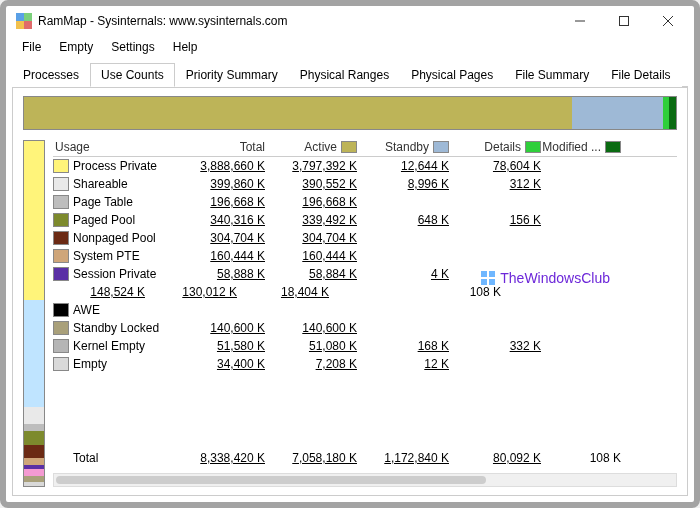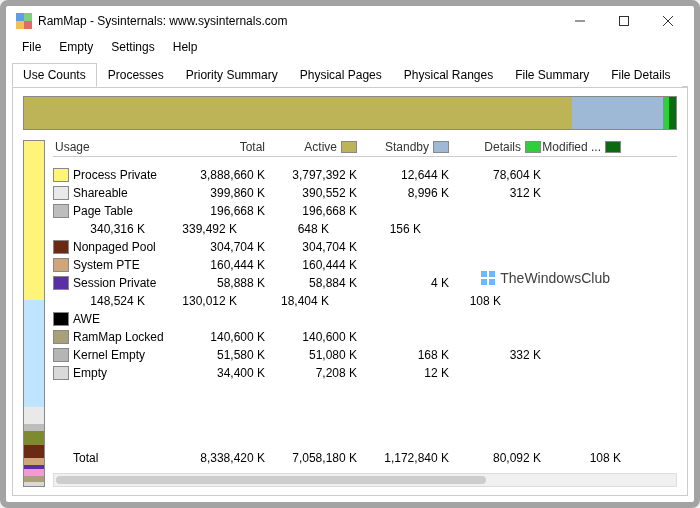--- a/index.html
+++ b/index.html
@@ -24,30 +24,30 @@
 .body-row { flex: 1; display: flex; gap: 8px; overflow: hidden; }
 .vbar { width: 22px; display: flex; flex-direction: column; border: 1px solid #888; }
 .vseg { width: 100%; }
 .grid-area { flex: 1; display: flex; flex-direction: column; overflow: hidden; }
 .grid-header { display: flex; border-bottom: 1px solid #ccc; font-weight: 400; color: #333; padding-bottom: 2px; }
 .grid-header .col { display: flex; align-items: center; gap: 4px; }
 .col-swatch { width: 16px; height: 12px; border: 1px solid #888; display: inline-block; }
 .col.usage { width: 120px; padding-left: 2px; }
 .col.num { width: 92px; text-align: right; justify-content: flex-end; }
 .col.modn { width: 80px; text-align: right; justify-content: flex-end; }
-.grid-rows { flex: 1; overflow: hidden; margin-top: 9px; }
+.grid-rows { flex: 1; overflow: hidden; }
 .grid-row { display: flex; height: 18px; align-items: center; }
 .row-swatch { width: 16px; height: 14px; border: 1px solid #888; display: inline-block; margin-right: 4px; flex-shrink: 0; }
 .cell.usage { width: 120px; display: flex; align-items: center; }
-.cell.num { width: 92px; text-align: right; }
+.cell.num { width: 92px; text-align: right; text-decoration: underline; }
 .cell.modn { width: 80px; text-align: right; }
 .grid-total { border-top: none; margin-top: 4px; }
 .hscroll { height: 14px; background: #f0f0f0; border: 1px solid #ddd; margin-top: 6px; position: relative; }
 .hscroll-thumb { position: absolute; left: 2px; top: 2px; height: 8px; width: 430px; background: #cdcdcd; border-radius: 4px; }
-.watermark { position: absolute; right: 90px; top: 270px; color: #404040; font-size: 14px; display: flex; align-items: center; gap: 4px; pointer-events: none; }
+.watermark { position: absolute; right: 90px; top: 270px; color: #6d28d9; font-size: 14px; display: flex; align-items: center; gap: 4px; pointer-events: none; }
 .watermark svg { width: 16px; height: 16px; }
 </style>
 </head>
 <body>
 
 <div class="window">
   <div class="titlebar">
     <span class="titlebar-icon">
       <svg viewBox="0 0 16 16">
           <rect x="0" y="0" width="8" height="8" fill="#5aa0e6"></rect>
@@ -79,25 +79,25 @@
   </div>
 
   <div class="menubar" id="menubar">
       <div class="menu-item">File</div>
       <div class="menu-item">Empty</div>
       <div class="menu-item">Settings</div>
       <div class="menu-item">Help</div>
     </div>
 
   <div class="tabs" id="tabs">
+      <div class="tab">Processes</div>
       <div class="tab active">Use Counts</div>
-      <div class="tab">Processes</div>
       <div class="tab">Priority Summary</div>
+      <div class="tab">Physical Ranges</div>
       <div class="tab">Physical Pages</div>
-      <div class="tab">Physical Ranges</div>
       <div class="tab">File Summary</div>
       <div class="tab">File Details</div>
     </div>
 
   <div class="content">
     <div class="hbar-wrap" id="hbar">
         <div class="hseg" style="background: rgb(189, 180, 88); width: 84%;"></div>
         <div class="hseg" style="background: rgb(158, 185, 214); width: 14%;"></div>
         <div class="hseg" style="background: rgb(47, 207, 59); width: 1%;"></div>
         <div class="hseg" style="background: rgb(10, 107, 18); width: 1%;"></div>
@@ -167,20 +167,24 @@
                 <span class="row-swatch" style="background:#bdbdbd"></span>
                 <span>Page Table</span>
               </div>
               <div class="cell num">196,668 K</div>
               <div class="cell num">196,668 K</div>
               <div class="cell num"></div>
               <div class="cell num"></div>
               <div class="cell modn"></div>
             </div>
             <div class="grid-row">
+              <div class="cell usage">
+                <span class="row-swatch" style="background:#7d8a2d"></span>
+                <span>Paged Pool</span>
+              </div>
               <div class="cell num">340,316 K</div>
               <div class="cell num">339,492 K</div>
               <div class="cell num">648 K</div>
               <div class="cell num">156 K</div>
               <div class="cell modn"></div>
             </div>
             <div class="grid-row">
               <div class="cell usage">
                 <span class="row-swatch" style="background:#6b2a14"></span>
                 <span>Nonpaged Pool</span>
@@ -227,21 +231,21 @@
               </div>
               <div class="cell num"></div>
               <div class="cell num"></div>
               <div class="cell num"></div>
               <div class="cell num"></div>
               <div class="cell modn"></div>
             </div>
             <div class="grid-row">
               <div class="cell usage">
                 <span class="row-swatch" style="background:#a9a07a"></span>
-                <span>RamMap Locked</span>
+                <span>Standby Locked</span>
               </div>
               <div class="cell num">140,600 K</div>
               <div class="cell num">140,600 K</div>
               <div class="cell num"></div>
               <div class="cell num"></div>
               <div class="cell modn"></div>
             </div>
             <div class="grid-row">
               <div class="cell usage">
                 <span class="row-swatch" style="background:#b5b5b5"></span>

